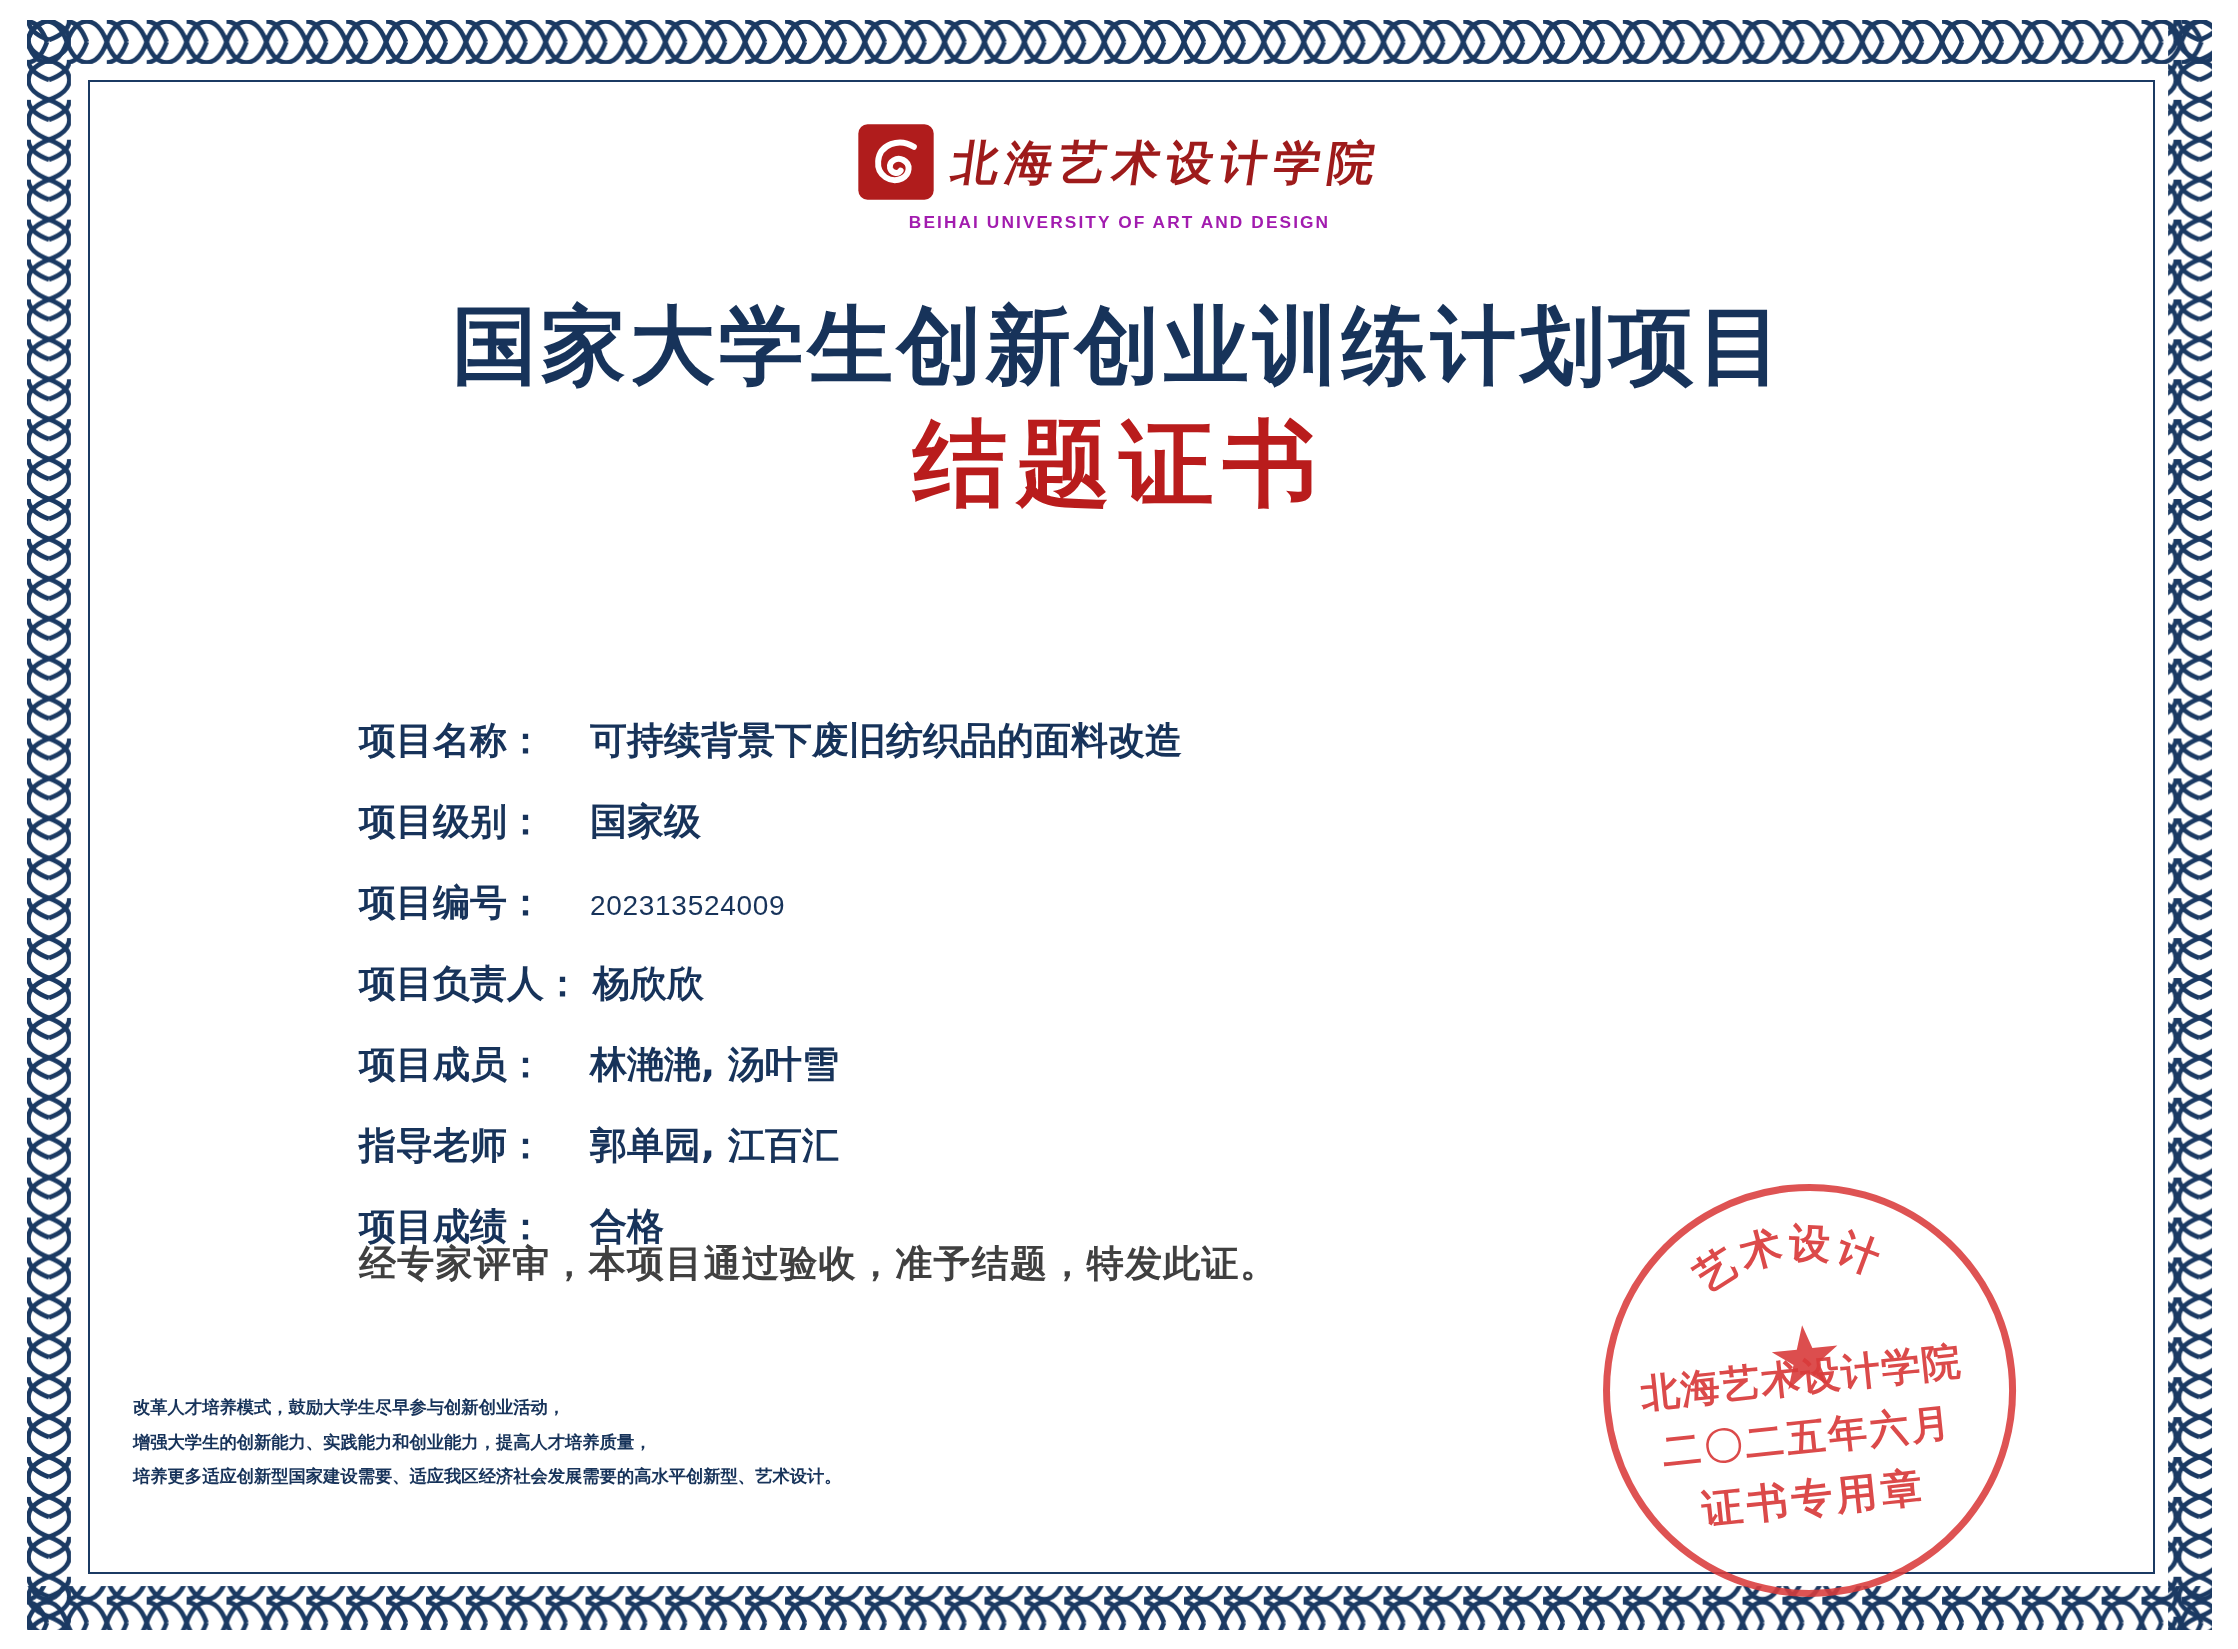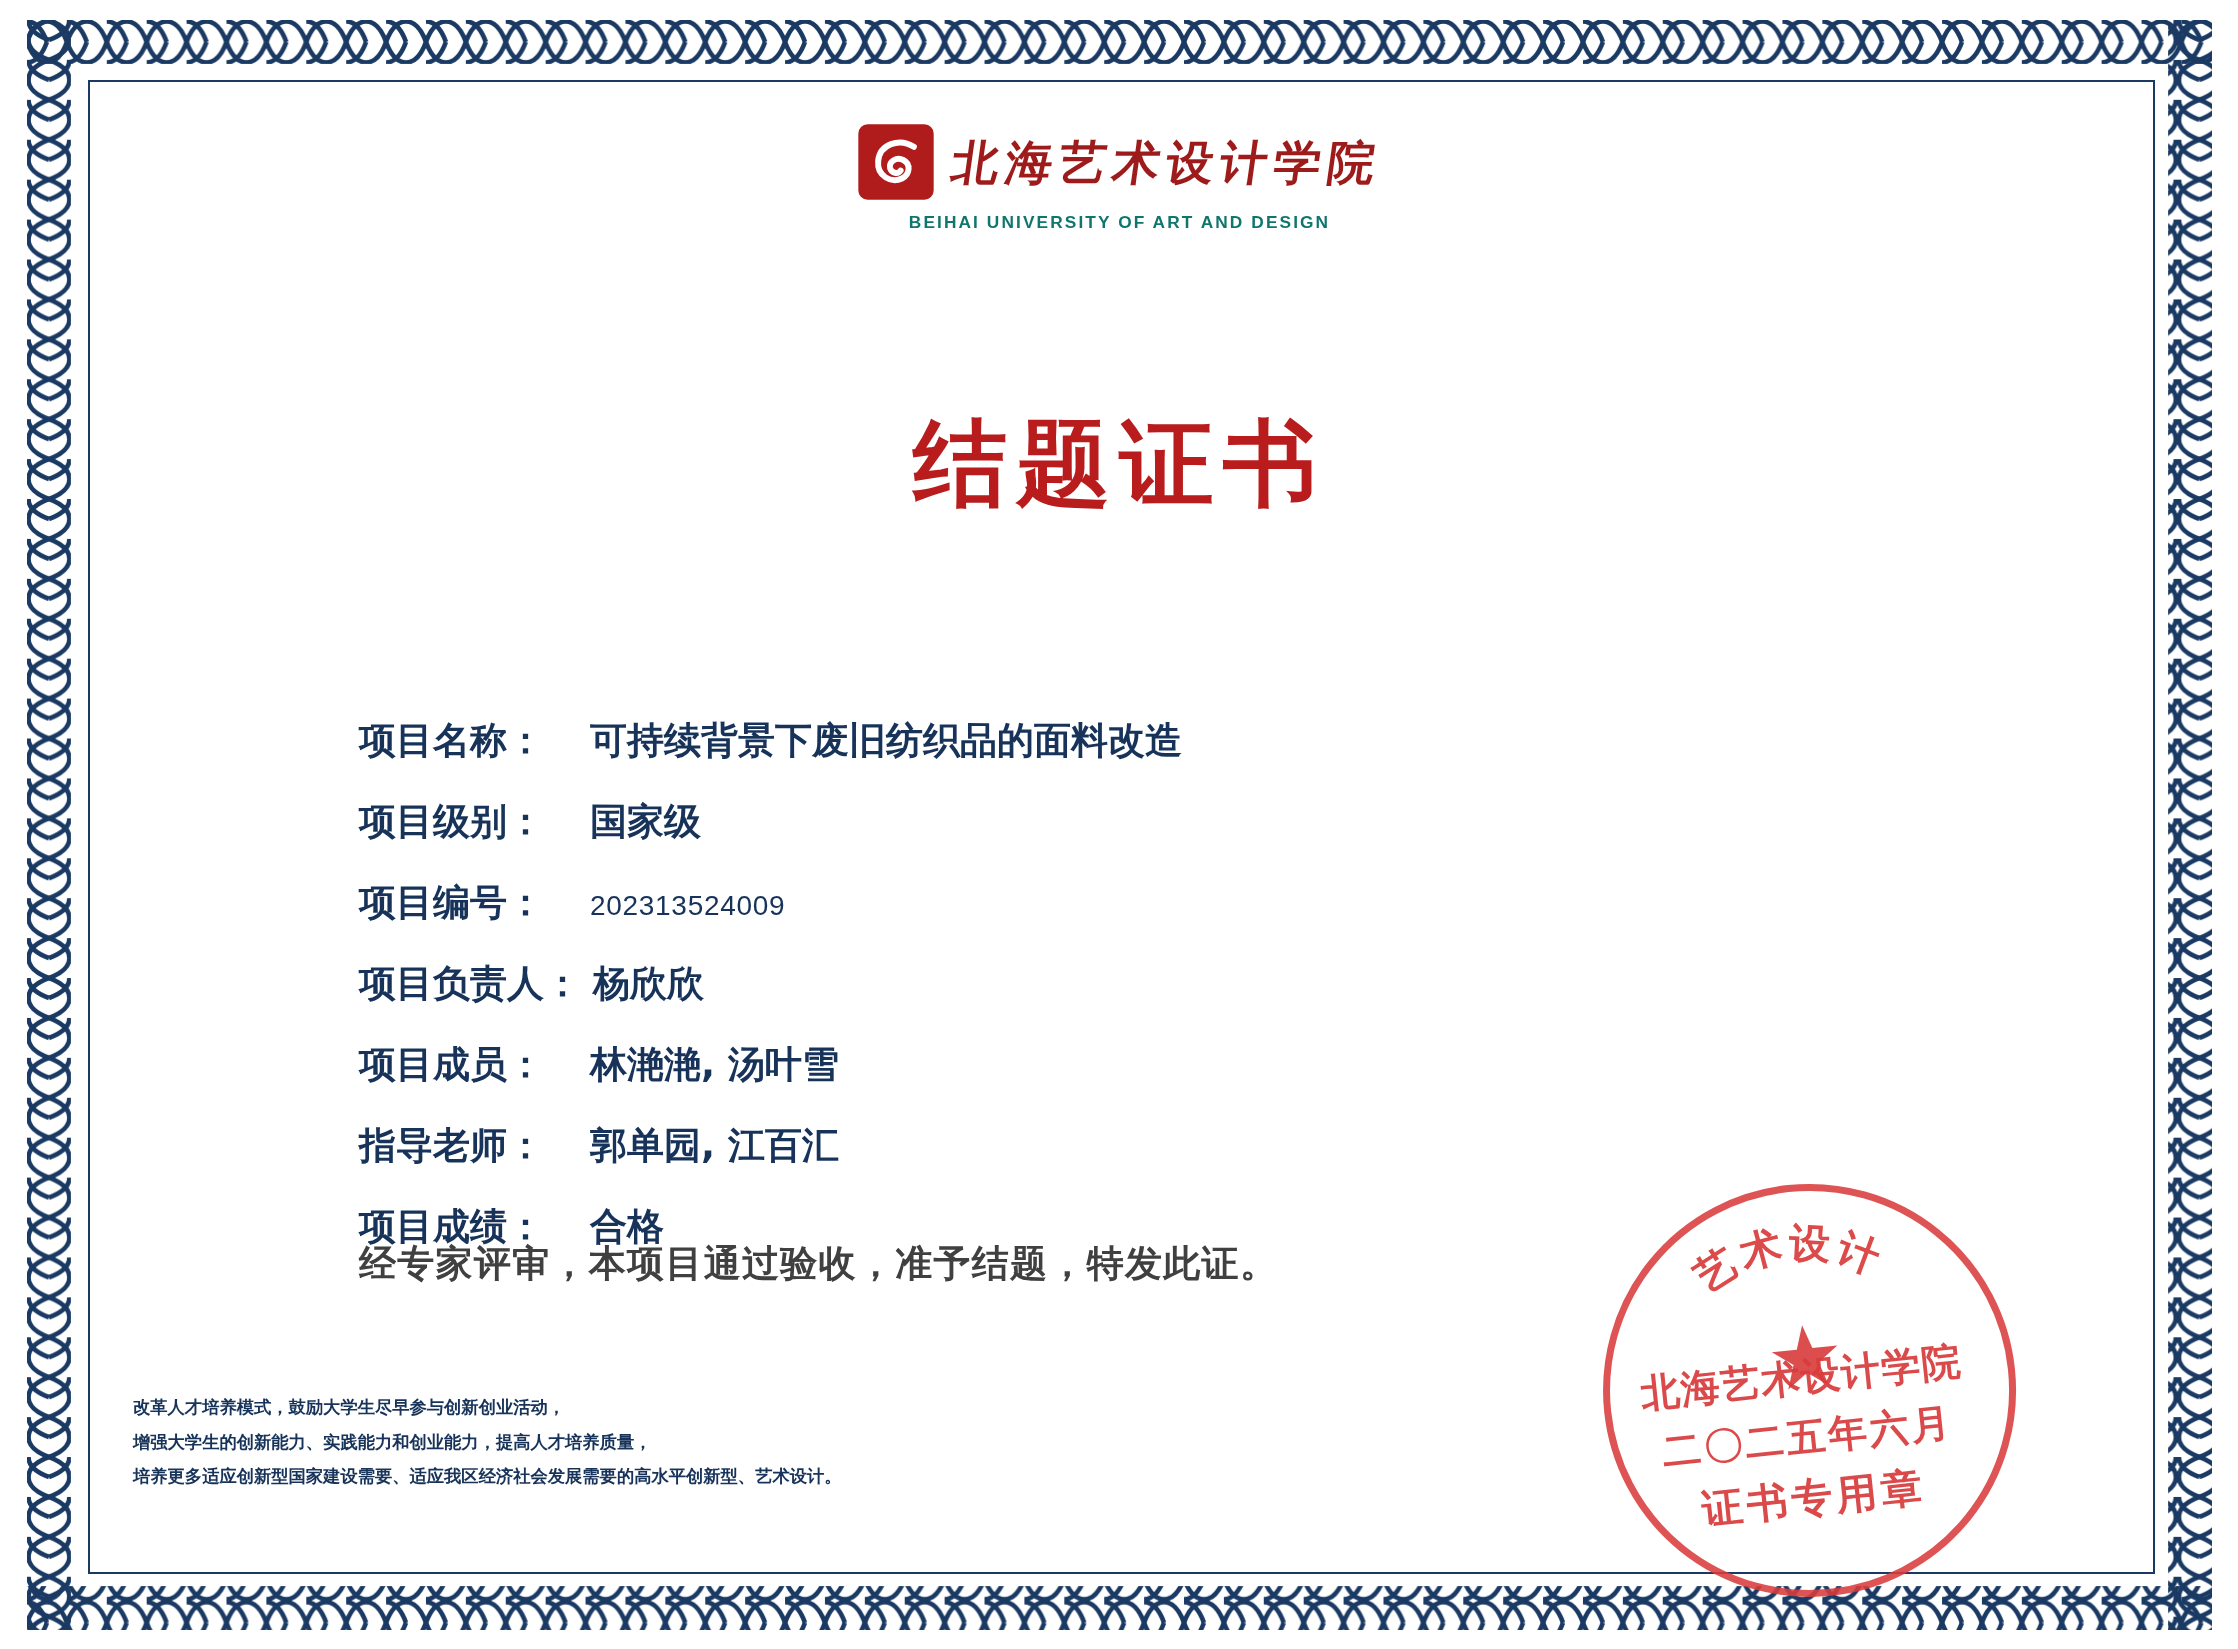--- a/index.html
+++ b/index.html
@@ -74,21 +74,21 @@
     letter-spacing: 6.7px;
     color: #9e1b1b;
     line-height: 1;
     transform: skewX(-8deg);
   }
   .logo-en {
     margin-top: 9.3px;
     font-family: "Liberation Sans", sans-serif;
     font-size: 17.3px;
     letter-spacing: 2.1px;
-    color: #0f766e;
+    color: #a21caf;
     font-weight: bold;
     text-align: center;
   }
 
   
   .title-main {
     position: absolute;
     top: 299px;
     left: 0;
     width: 2239px;
@@ -265,20 +265,21 @@
         <svg width="78" height="78" viewBox="0 0 118 118" xmlns="http://www.w3.org/2000/svg">
           <rect x="2" y="2" width="114" height="114" rx="14" fill="#b01c1c"></rect>
           <path d="M86 36 C64 22, 34 32, 32 58 C30 80, 52 92, 68 84 C80 78, 82 62, 70 56 C60 51, 48 58, 50 68 C52 76, 62 78, 66 72" fill="none" stroke="#ffffff" stroke-width="9" stroke-linecap="round"></path>
         </svg>
       </span>
       <span class="logo-cn">北海艺术设计学院</span>
     </div>
     <div class="logo-en">BEIHAI UNIVERSITY OF ART AND DESIGN</div>
   </div>
 
+  <div class="title-main">国家大学生创新创业训练计划项目</div>
   <div class="title-sub">结题证书</div>
 
   <div class="fields">
 
     <div class="field-row">
       <span class="field-label">项目名称：</span>
       <span class="field-value">可持续背景下废旧纺织品的面料改造</span>
     </div>
 
     <div class="field-row">

